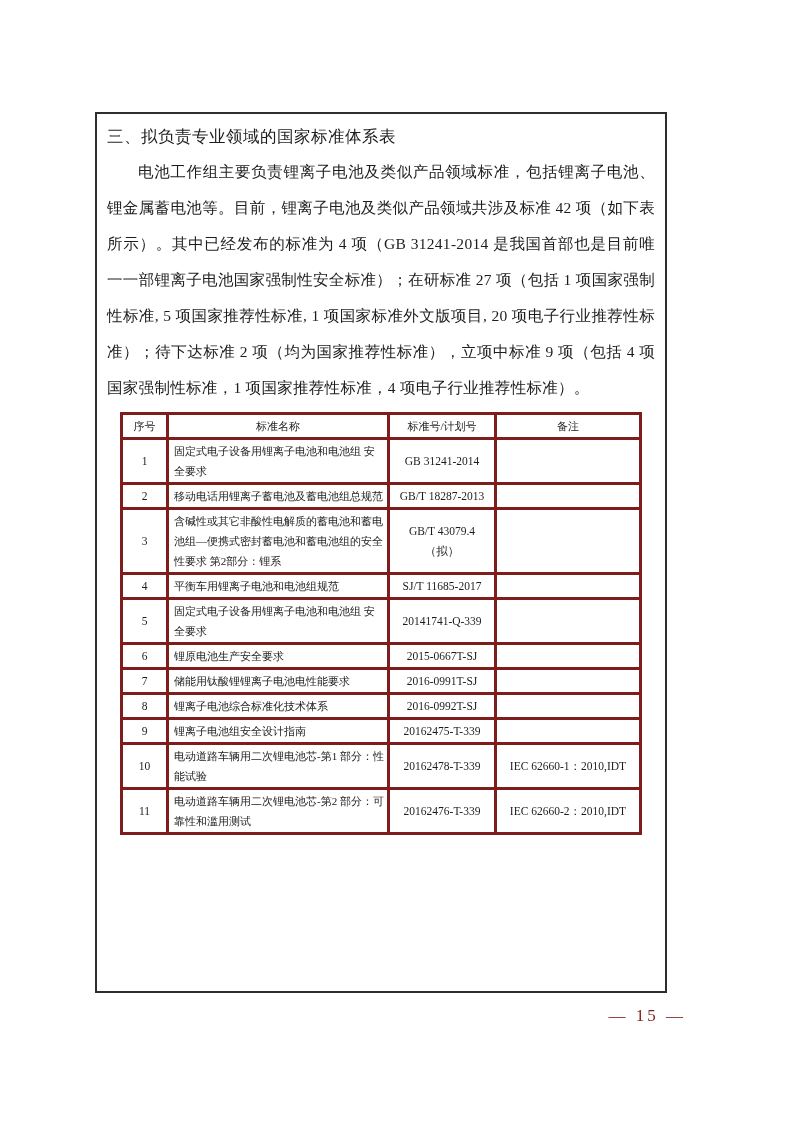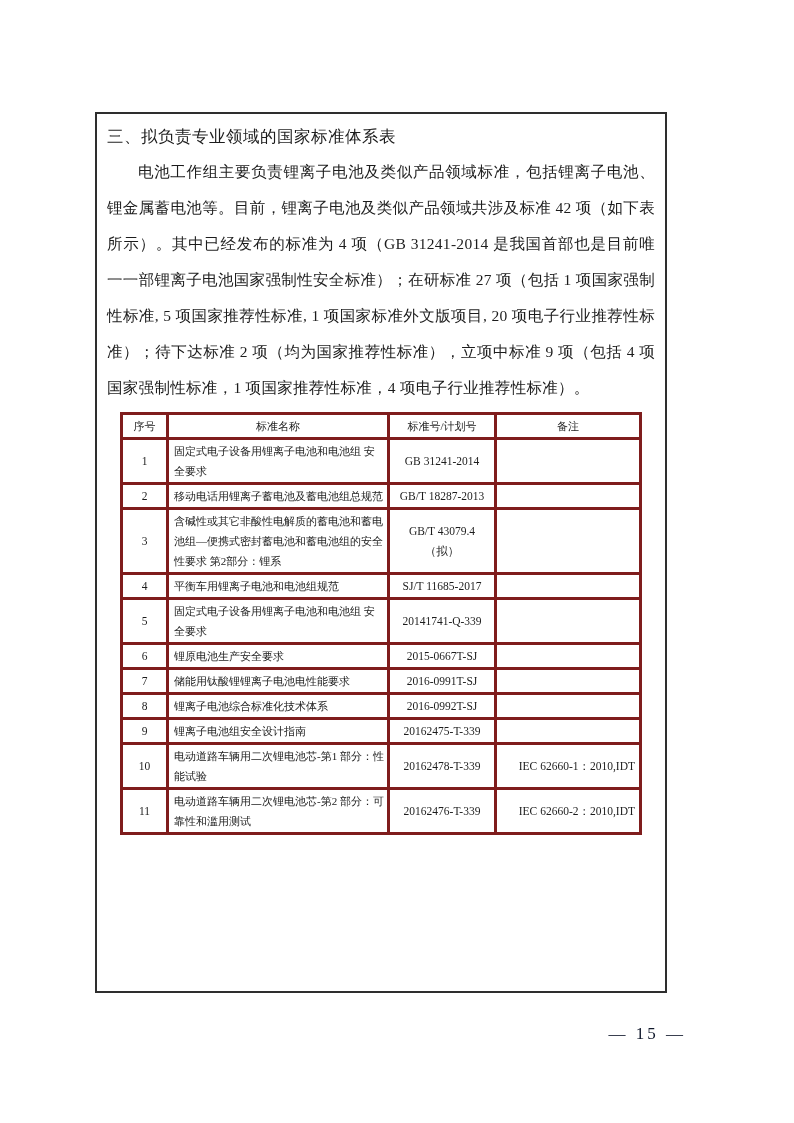--- a/index.html
+++ b/index.html
@@ -61,32 +61,31 @@
     vertical-align: middle;
     word-break: break-all;
   }
   th.col-no    { width: 46px; }
   th.col-code  { width: 107px; margin-left: 25px; }
   th.col-remark{ width: 145px; }
   .std-table th { text-align: center; }
   td.cell-no { text-align: center; font-size: 11.5px; }
   td.cell-name { text-align: left; padding-left: 5px; padding-right: 2px; }
   td.cell-code { text-align: center; font-size: 11.5px; }
-  td.cell-remark { text-align: right; font-size: 11.5px; }
+  td.cell-remark { text-align: center; font-size: 11.5px; }
   .page-number {
     position: absolute;
     top: 1006px;
     left: 0;
     width: 100%;
     text-align: right;
     padding-right: 108px;
     font-size: 17px;
     letter-spacing: 3px;
-    color: #0f172a;
-    margin-top: 18px;
+    color: #7f1d1d;
   }
 </style>
 </head>
 <body>
 
 <div class="page">
 
   <section class="content-box">
 
     <h2 class="heading">三、拟负责专业领域的国家标准体系表</h2>

